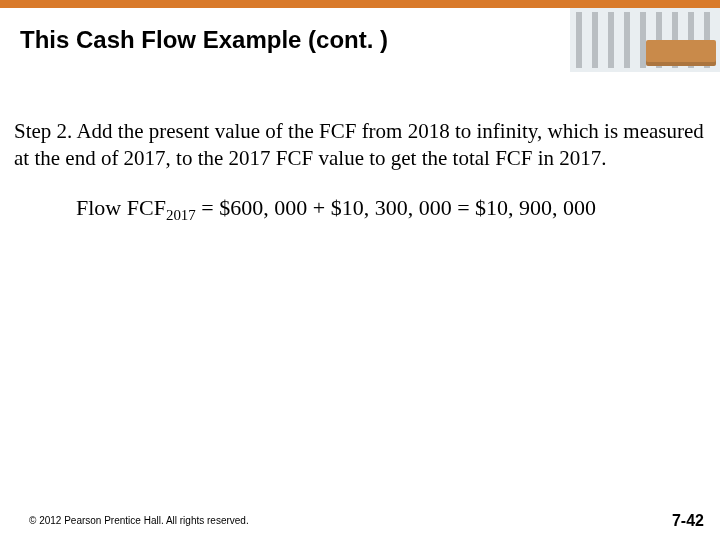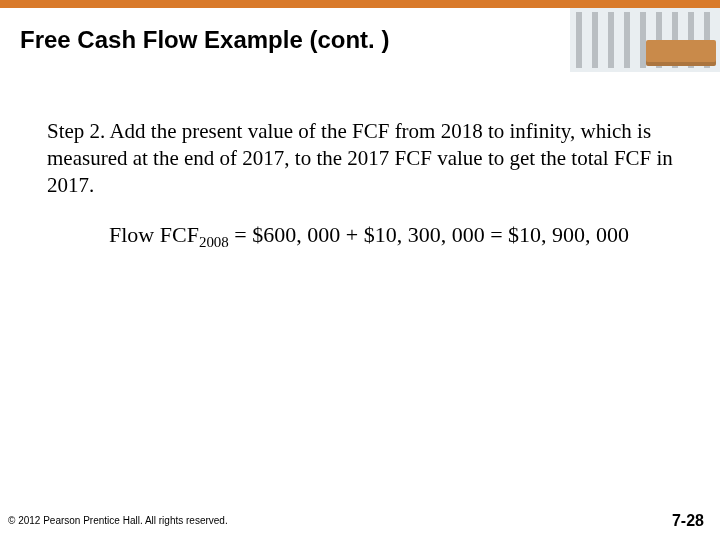--- a/index.html
+++ b/index.html
@@ -51,33 +51,32 @@
     color:#000;
   }
   .body {
     position:absolute;
     top: 118px;
     left: 14px;
     right: 14px;
     font-family: "Times New Roman", Times, serif;
     font-size: 21px;
     line-height: 1.28;
-    margin-left: 33px;
   }
   .para { margin-bottom: 22px; }
   .equation {
     margin: 12px 0 24px 62px;
     font-size: 22px;
   }
   .ital { }
   .sub { font-size: 0.68em; vertical-align: sub; font-style: normal; }
   .subi { font-size: 0.68em; vertical-align: sub; font-style: italic; }
   .footer {
     position:absolute;
-    left: 8px;
+    left: 29px;
     bottom: 14px;
     font-size: 10px;
     font-family: Arial, Helvetica, sans-serif;
     color:#000;
   }
   .pagenum {
     position:absolute;
     right: 16px;
     bottom: 10px;
     font-size: 16px;
@@ -99,26 +98,26 @@
       <div class="bar"></div>
         <div class="bar"></div>
         <div class="bar"></div>
       <div class="bar"></div>
         <div class="bar"></div>
         <div class="bar"></div>
     </div>
     <div class="shelf"></div>
   </div>
 
-  <div class="title">Free Cash Flow Example (cont. )</div>
+  <div class="title">This Cash Flow Example (cont. )</div>
 
   <div class="body">
     <div class="para">Step 2. Add the present value of the FCF from 2018 to infinity, which is measured at the end of 2017, to the 2017 FCF value to get the total FCF in 2017.</div>
 
     <div class="equation">
-      <span>Flow </span><span class="ital">FCF</span><span class="sub">2008</span><span> = $600, 000 + $10, 300, 000 = $10, 900, 000</span>
+      <span>Flow </span><span class="ital">FCF</span><span class="sub">2017</span><span> = $600, 000 + $10, 300, 000 = $10, 900, 000</span>
     </div>
 
   </div>
 
   <div class="footer">© 2012 Pearson Prentice Hall. All rights reserved.</div>
-  <div class="pagenum">7-28</div>
+  <div class="pagenum">7-42</div>
 </div>
 
 </body></html>

